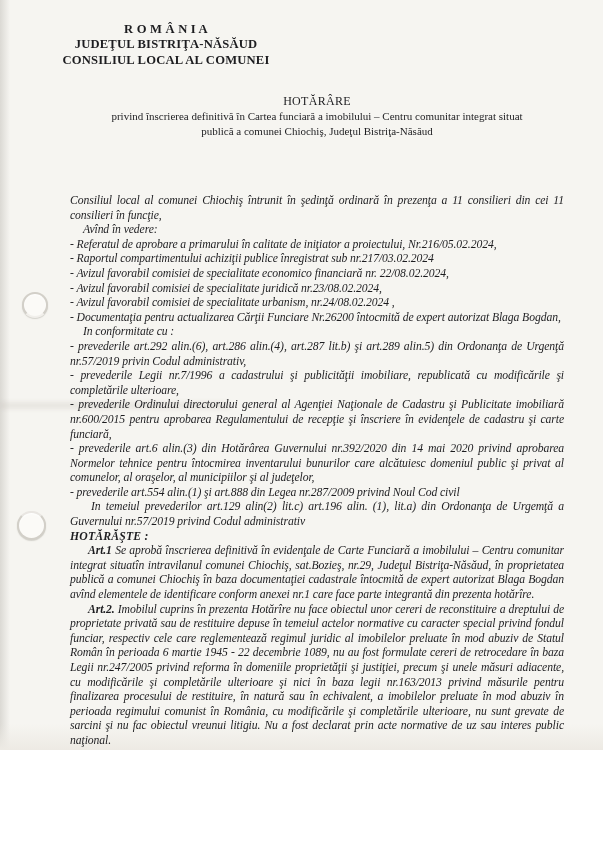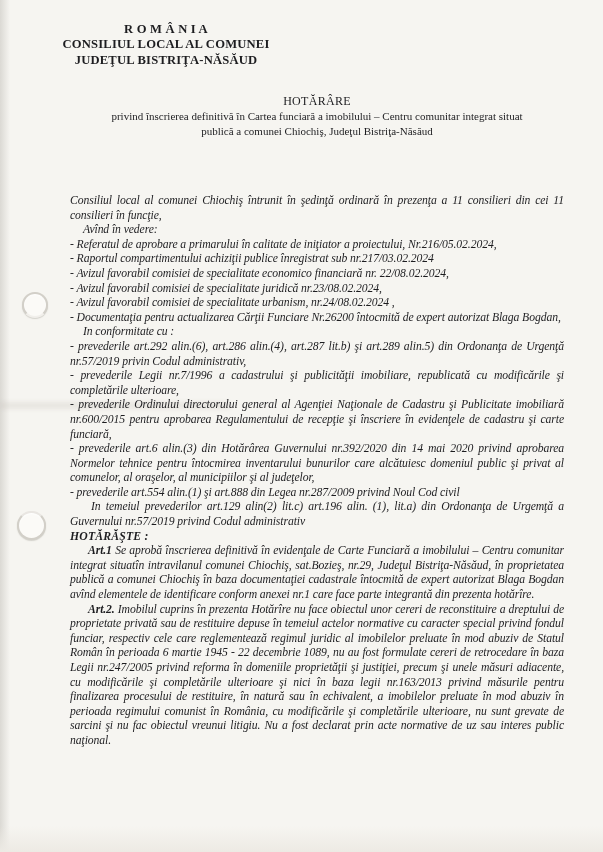--- a/index.html
+++ b/index.html
@@ -1,19 +1,19 @@
 <!DOCTYPE html>
 <html lang="ro"><head>
 <meta charset="utf-8">
 <style>
   html,body { margin:0; padding:0; background:#ffffff; }
   .page {
     position: relative;
     width: 603px;
-    height: 852px;
+    height: 750px;
     background: #f6f5f1;
     overflow: hidden;
     font-family: "Liberation Serif", "DejaVu Serif", serif;
     color: #1d1d20;
   }
   
   .edge-left {
     position:absolute; left:0; top:0; bottom:0; width:10px;
     background: linear-gradient(to right, #dbd9d4, rgba(246,245,241,0));
     pointer-events:none;
@@ -84,22 +84,22 @@
 <div class="page">
 
   <div class="edge-left"></div>
   <div class="edge-bottom"></div>
   <div class="smudge"></div>
   <div class="punch top"></div>
   <div class="punch bottom"></div>
 
   <div class="hdr">
     <div>R O M Â N I A</div>
+    <div>JUDEŢUL BISTRIŢA-NĂSĂUD</div>
     <div>CONSILIUL LOCAL AL COMUNEI</div>
-    <div>JUDEŢUL BISTRIŢA-NĂSĂUD</div>
   </div>
 
   <div class="title-block">
     <div class="doc-title">HOTĂRÂRE</div>
     <div class="subtitle-line">privind înscrierea definitivă  în  Cartea funciară a imobilului – Centru comunitar integrat  situat</div>
     <div class="subtitle-line">publică  a comunei Chiochiş,   Judeţul Bistriţa-Năsăud</div>
   </div>
 
   <div class="body-block">
     <p>Consiliul local al comunei Chiochiş întrunit în şedinţă ordinară în prezenţa a 11 consilieri din cei 11 consilieri în funcţie,</p>

